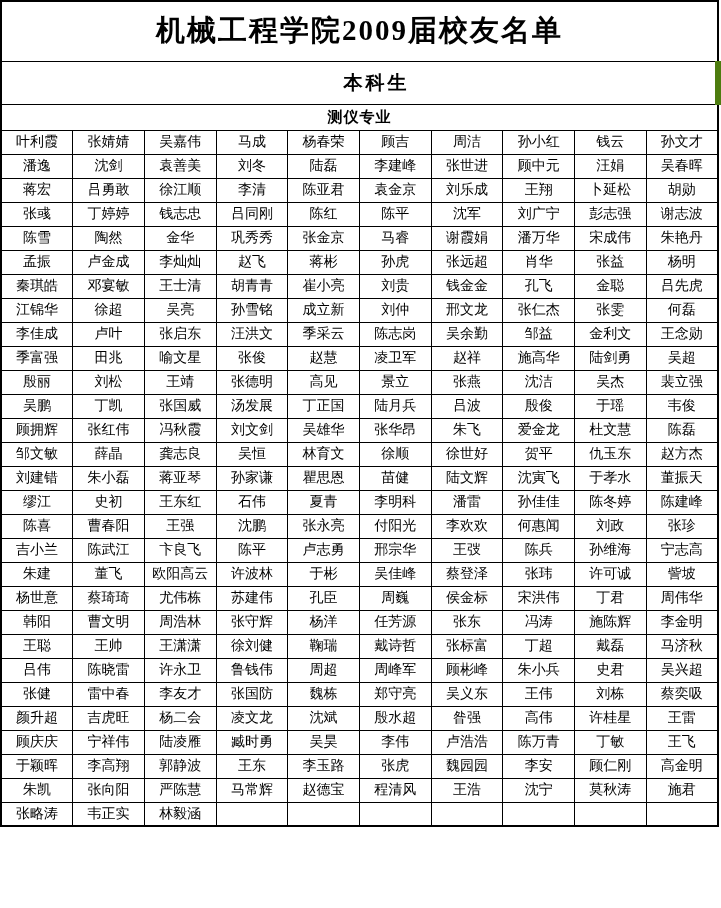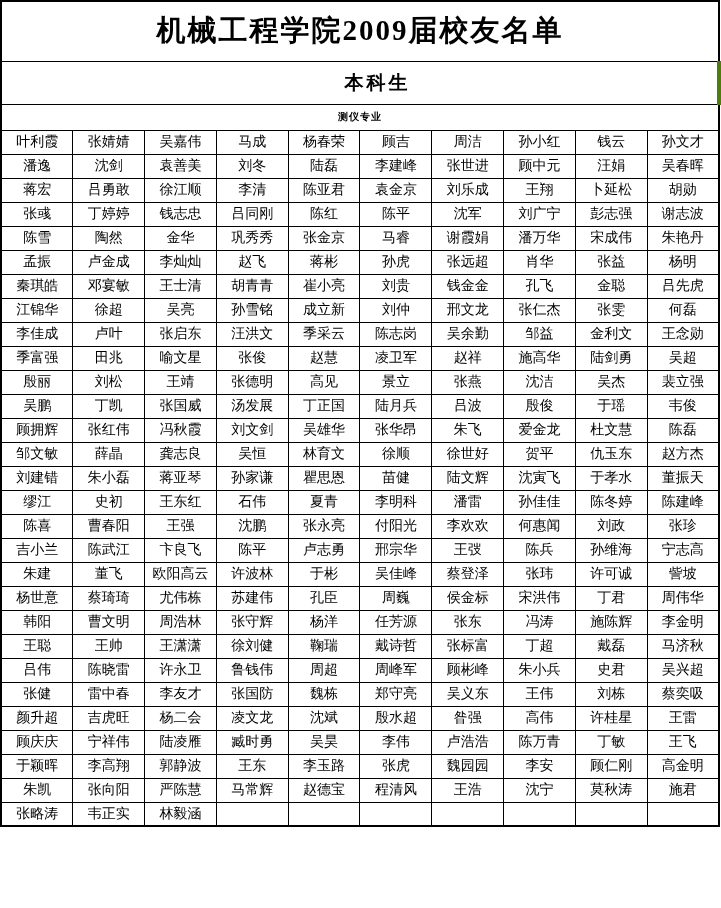--- a/index.html
+++ b/index.html
@@ -36,26 +36,26 @@
     border-left: 2px solid #000;
     border-right: 2px solid #000;
     margin-left: 28px;
   }
   tr.degree-row td {
     height: 43px;
     font-size: 19px;
     font-weight: bold;
     letter-spacing: 3px;
     border-left: 2px solid #000;
-    border-right: 4px solid #4d7c0f;
+    border-right: 6px solid #4d7c0f;
     padding-left: 36px;
   }
   tr.major-row td {
     height: 26px;
-    font-size: 10px;
+    font-size: 15px;
     font-weight: bold;
     letter-spacing: 1px;
     border-left: 2px solid #000;
     border-right: 2px solid #000;
   }
   tr.name-row td {
     height: 24px;
     font-size: 14px;
     padding: 0 1px;
   }

